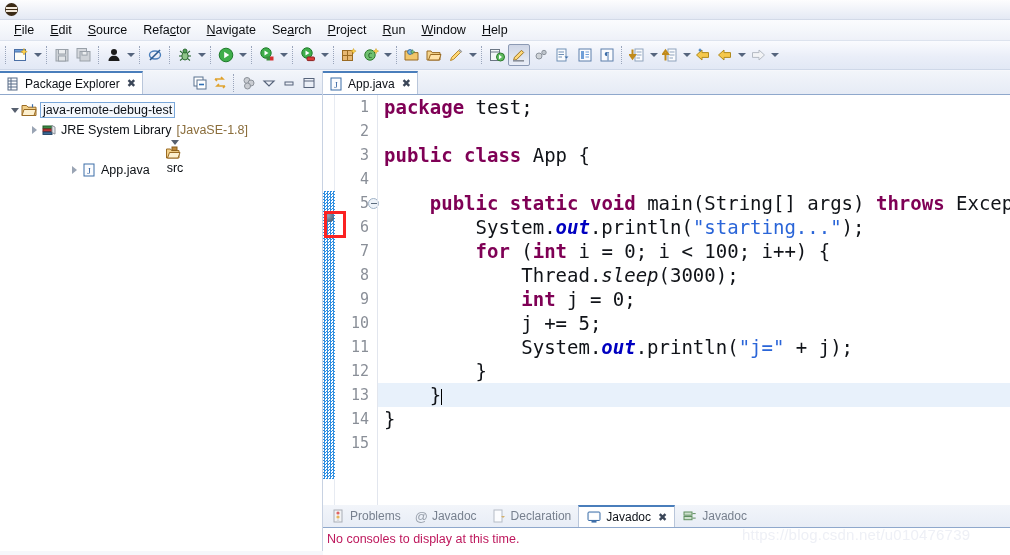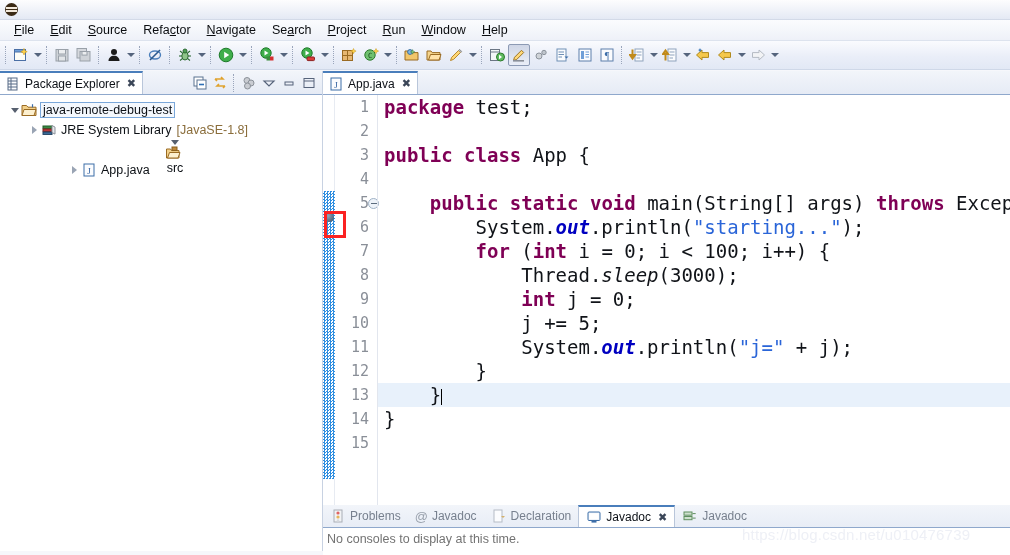--- a/index.html
+++ b/index.html
@@ -284,21 +284,21 @@
     padding: 0 7px; font-size: 12px; color: #77808e;
   }
   .bp-tab.active {
     background: #ffffff;
     border-top: 2px solid #4a7ebb;
     border-left: 1px solid #b9c6da;
     border-right: 1px solid #b9c6da;
     color: #0d1117;
   }
   .bp-content {
-    flex: 1; font-size: 12.5px; color: #737373;
+    flex: 1; font-size: 12.5px; color: #be185d;
     padding: 4px 4px 0 4px; background:#fff;
     position: relative;
   }
   .watermark {
     position: absolute; left: 742px; top: 526px;
     font-size: 15px; color: #eef0f6;
     letter-spacing: 0.2px;
     font-family: "Liberation Sans", sans-serif;
     pointer-events: none;
     white-space: nowrap;

